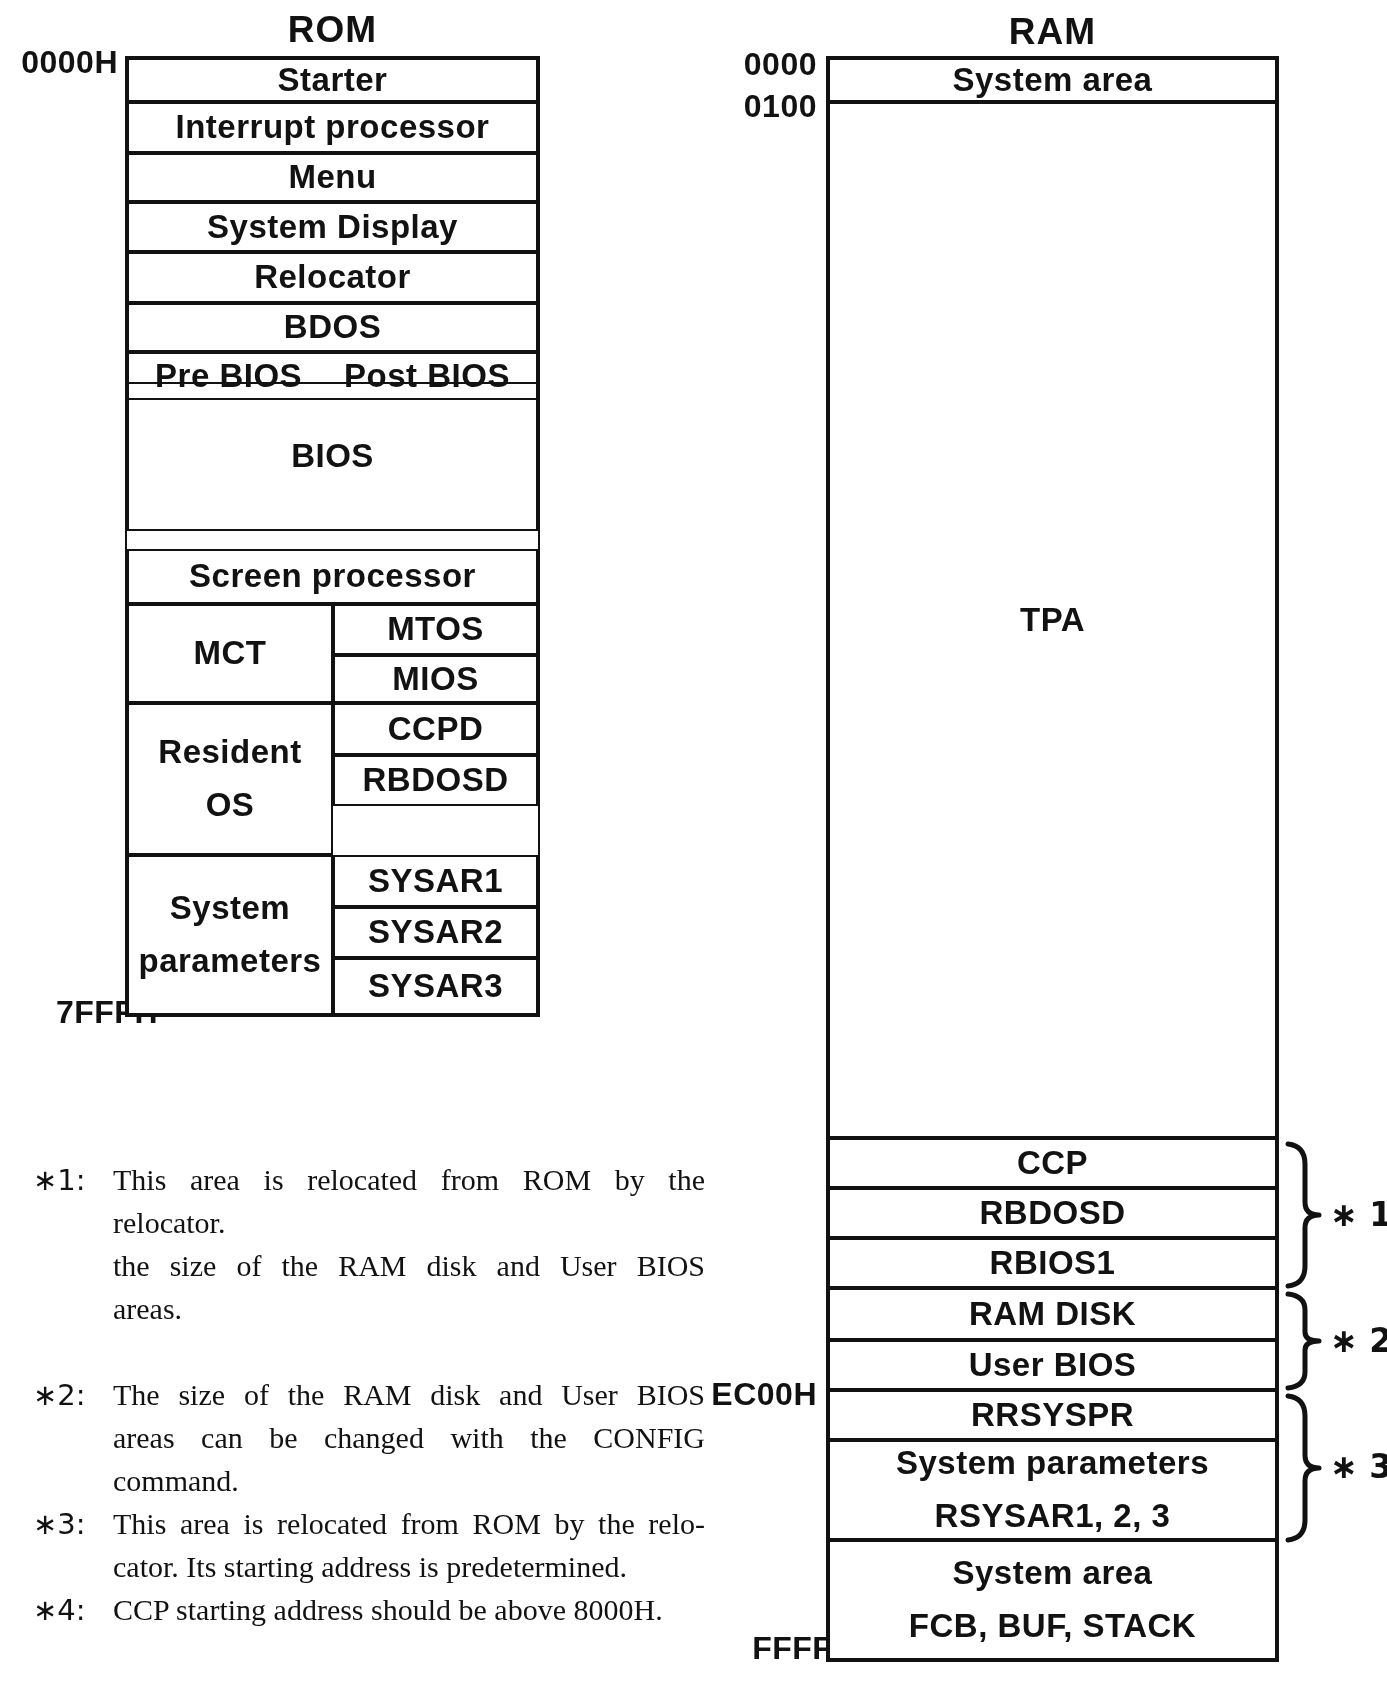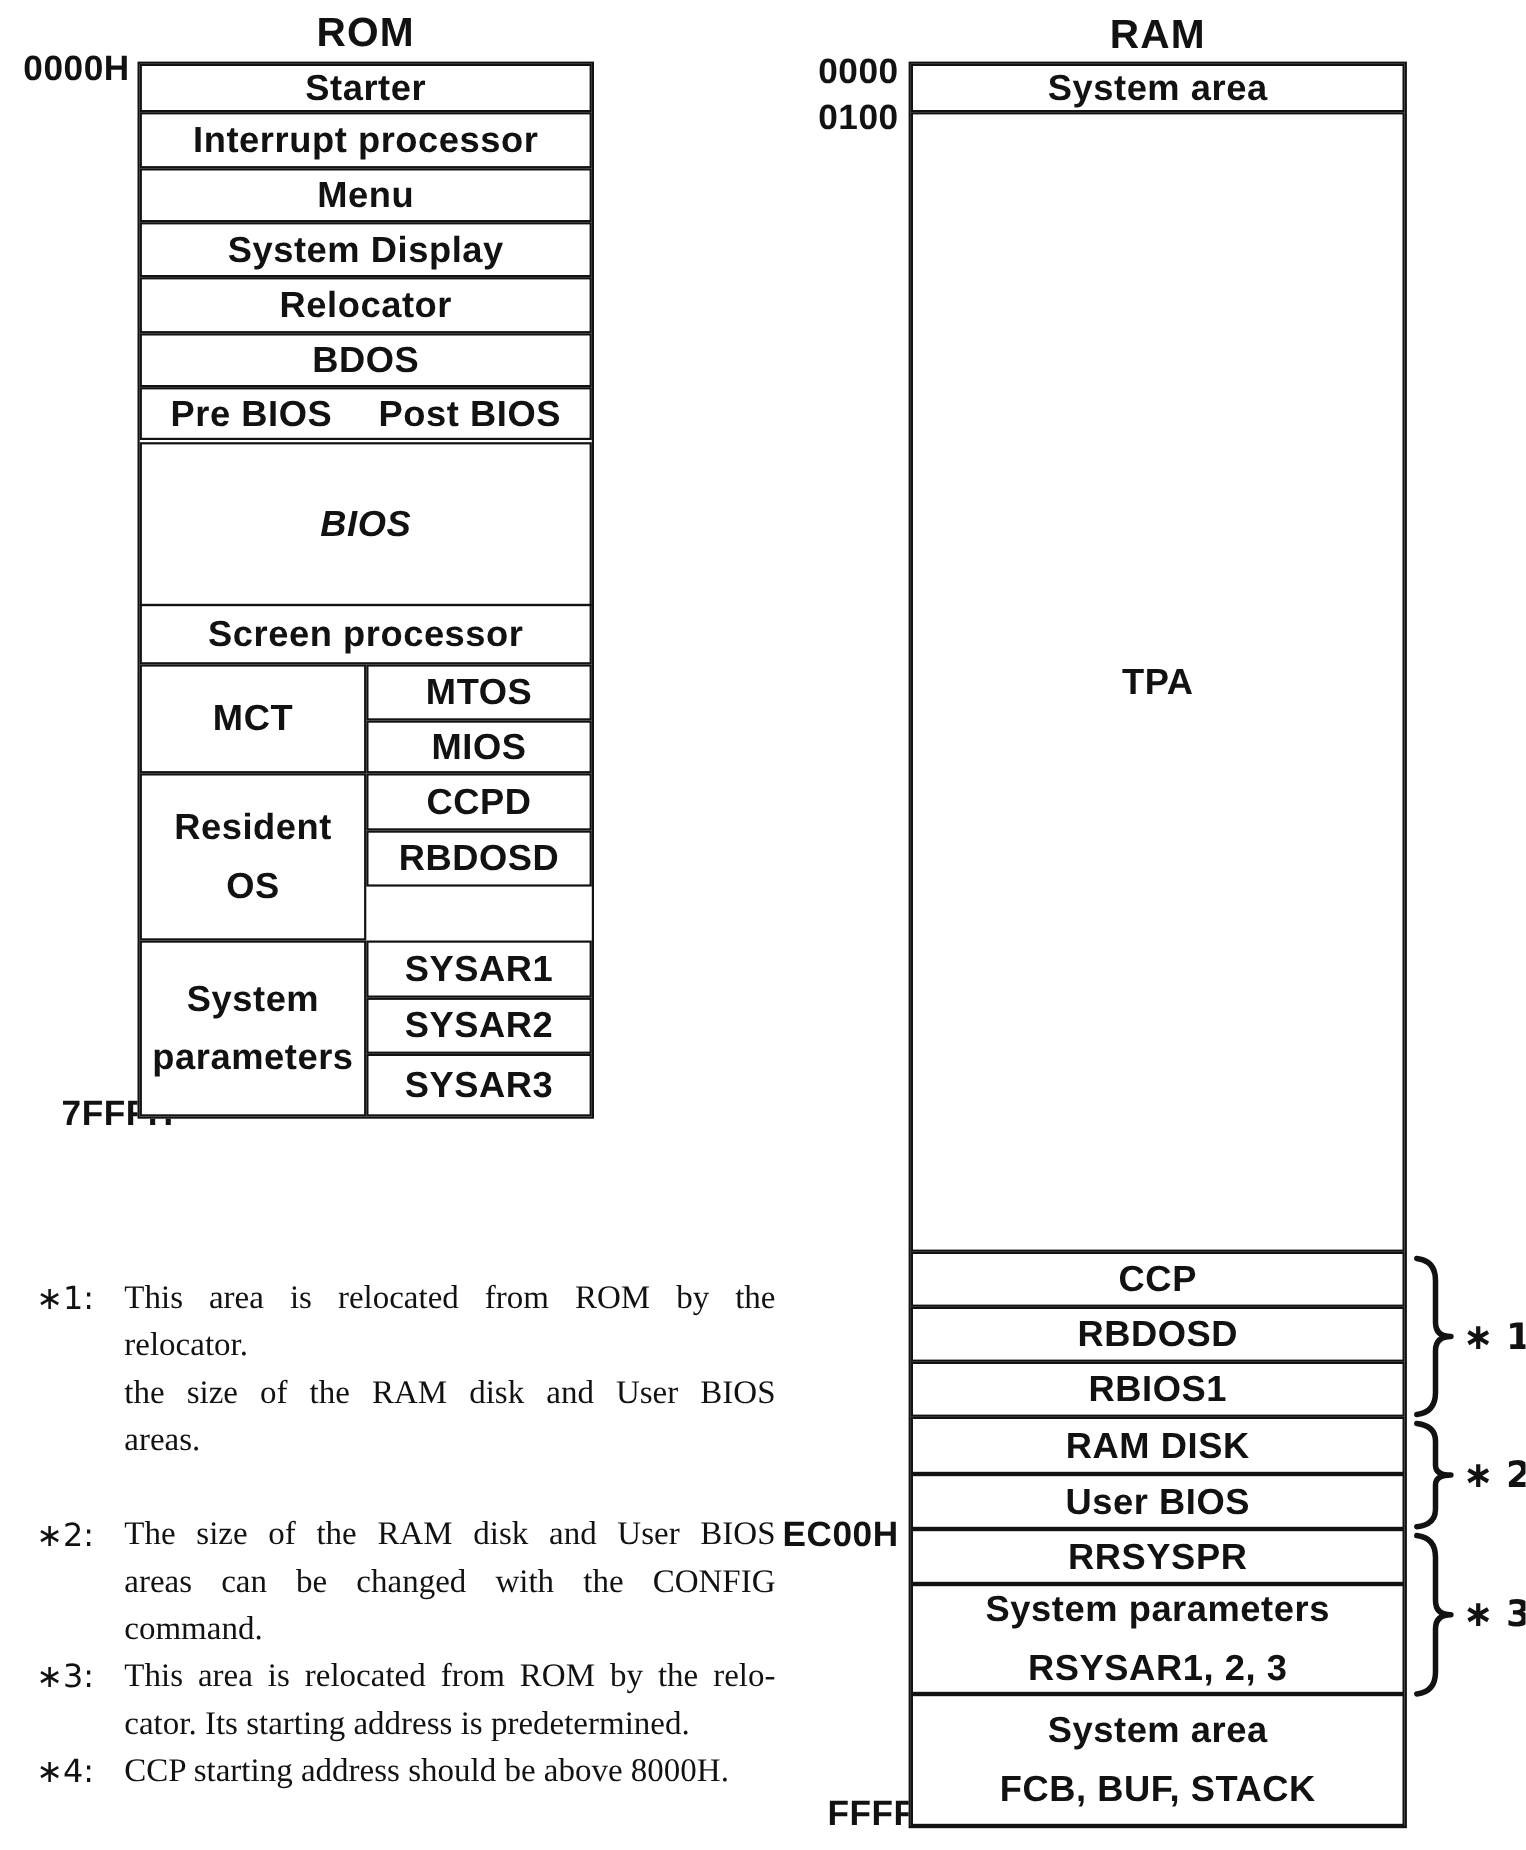--- a/index.html
+++ b/index.html
@@ -76,21 +76,21 @@
     <div class="c fw" style="top:0;   height:44px;">Starter</div>
     <div class="c fw" style="top:44px; height:51px;">Interrupt processor</div>
     <div class="c fw" style="top:95px; height:49px;">Menu</div>
     <div class="c fw" style="top:144px;height:50px;">System Display</div>
     <div class="c fw" style="top:194px;height:51px;">Relocator</div>
     <div class="c fw" style="top:245px;height:49px;">BDOS</div>
     <div class="c fw prepost" style="top:294px;height:48px;">
       <span>Pre BIOS</span>
       <span>Post BIOS</span>
     </div>
-    <div class="c fw" style="top:344px;height:149px;font-style:italic;">BIOS</div>
+    <div class="c fw" style="top:324px;height:149px;">BIOS</div>
     <div class="c fw" style="top:491px;height:55px;">Screen processor</div>
 
     <div class="c gl ml" style="top:546px;height:99px;">MCT</div>
     <div class="c gl ml" style="top:645px;height:152px;">Resident
 OS</div>
     <div class="c gl ml" style="top:797px;height:160px;">System
 parameters</div>
 
     <div class="c gr" style="top:546px;height:51px;">MTOS</div>
     <div class="c gr" style="top:597px;height:48px;">MIOS</div>

